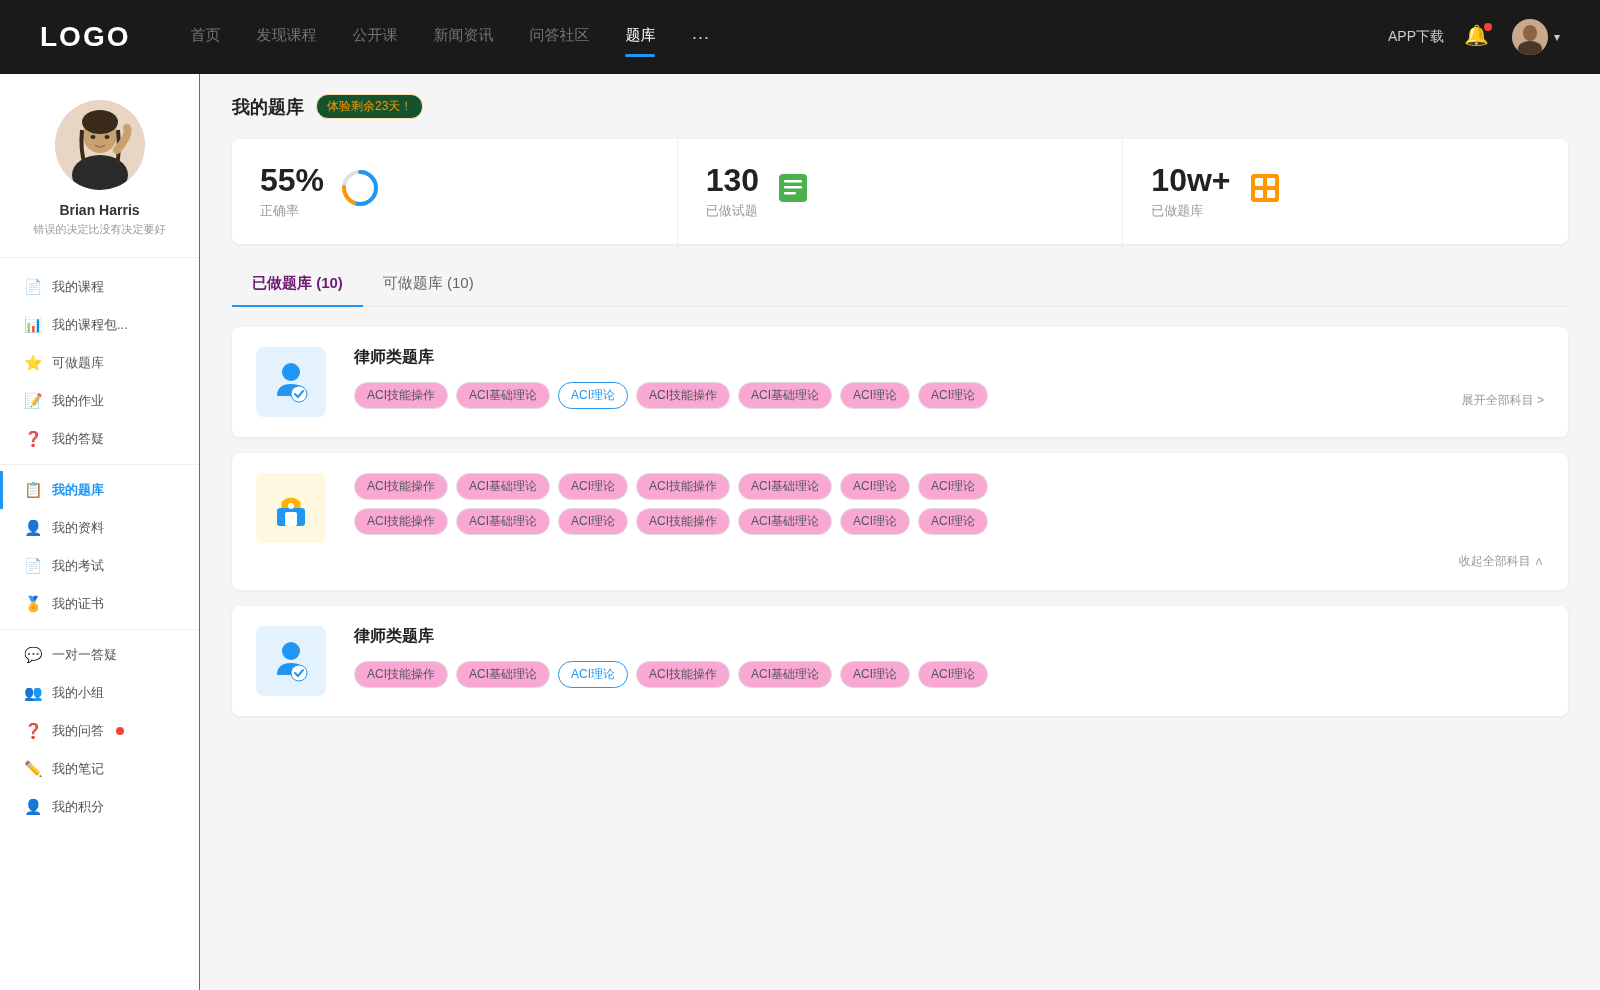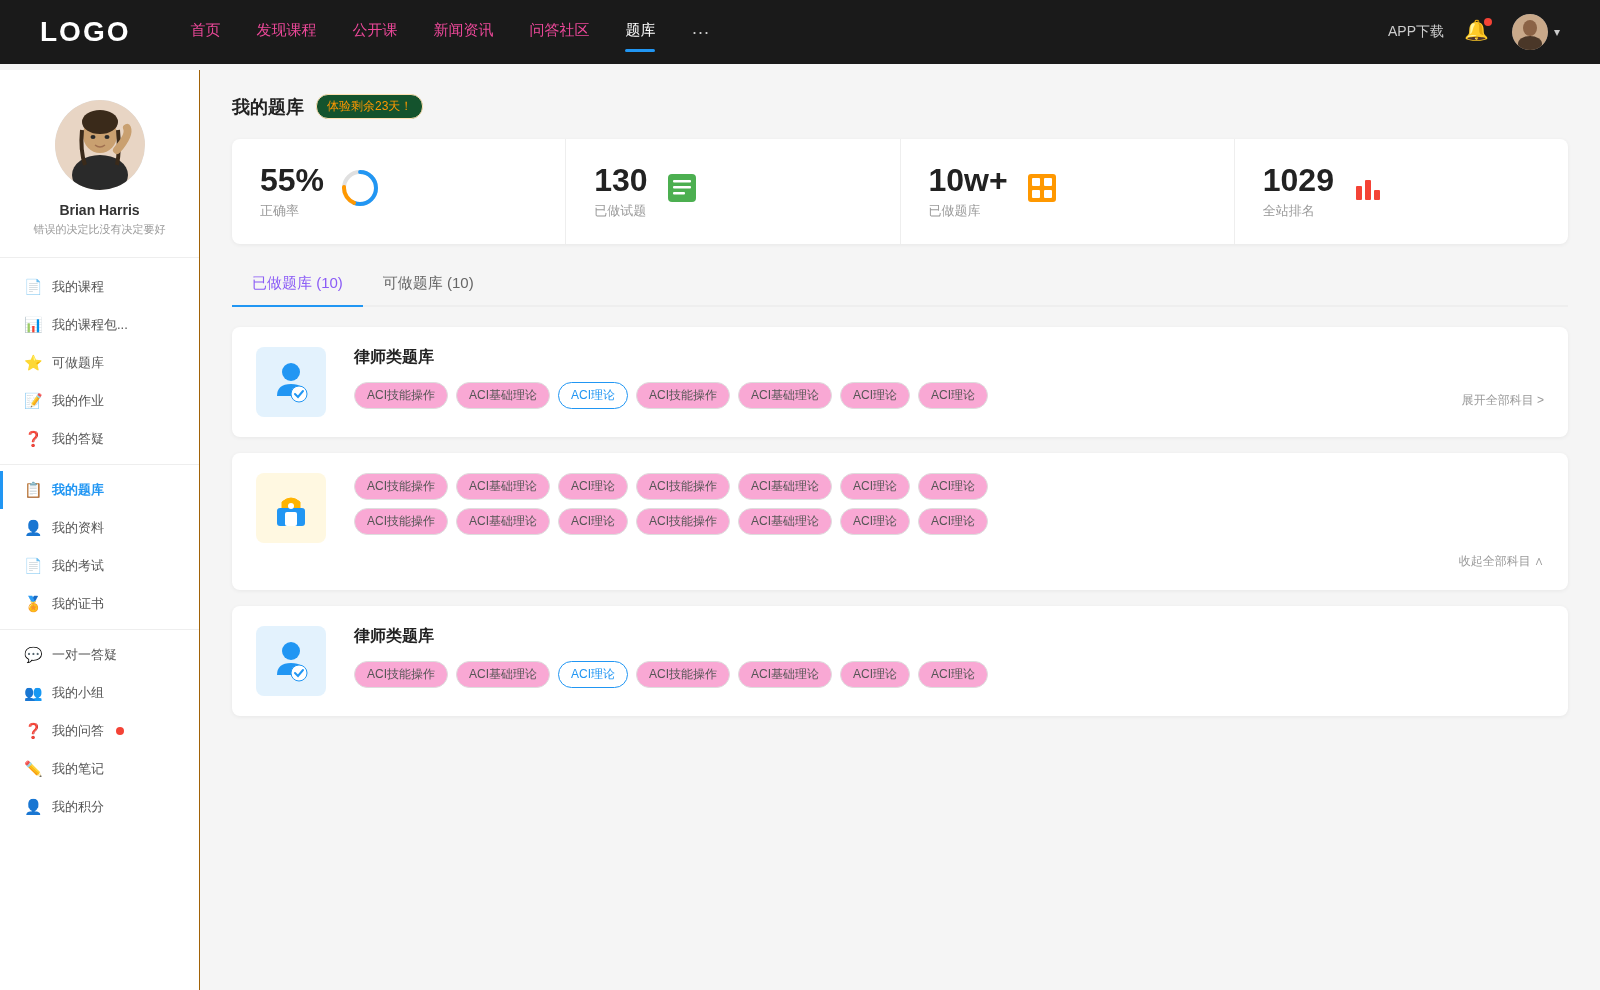--- a/index.html
+++ b/index.html
@@ -1,21 +1,21 @@
 <!DOCTYPE html>
 <html><head>
   <meta charset="utf-8">
   <style>
     * { box-sizing: border-box; margin: 0; padding: 0; }
     body { font-family: -apple-system, BlinkMacSystemFont, 'PingFang SC', 'Microsoft YaHei', sans-serif; background: #f5f5f5; min-height: 990px; }
 
     
     .navbar {
       background: #1a1a1a;
-      height: 64px;
+      height: 74px;
       display: flex;
       align-items: center;
       padding: 0 40px;
       position: fixed;
       top: 0; left: 0; right: 0;
       z-index: 100;
     }
     .navbar-logo {
       color: white;
       font-size: 28px;
@@ -23,21 +23,21 @@
       margin-right: 60px;
       letter-spacing: 2px;
     }
     .navbar-nav {
       display: flex;
       align-items: center;
       gap: 36px;
       flex: 1;
     }
     .nav-item {
-      color: #ec4899;
+      color: #737373;
       font-size: 15px;
       cursor: pointer;
       position: relative;
       padding-bottom: 4px;
     }
     .nav-item.active {
       color: white;
     }
     .nav-item.active::after {
       content: '';
@@ -217,22 +217,22 @@
       border-bottom: 2px solid #eee;
     }
     .tab-item {
       font-size: 15px;
       padding: 10px 20px 12px;
       cursor: pointer;
       color: #666;
       position: relative;
     }
     .tab-item.active {
-      color: #8b5cf6;
-      font-weight: 400;
+      color: #701a75;
+      font-weight: 700;
     }
     .tab-item.active::after {
       content: '';
       position: absolute;
       bottom: -2px; left: 0; right: 0;
       height: 2px;
       background: #2196F3;
     }
 
     
@@ -461,33 +461,20 @@
           <div class="stat-value">10w+</div>
           <div class="stat-label">已做题库</div>
         </div>
         <div class="stat-icon">
           <svg width="36" height="36" viewBox="0 0 36 36">
             <rect x="4" y="4" width="28" height="28" rx="3" fill="#FF9800"></rect>
             <rect x="8" y="8" width="8" height="8" rx="1" fill="white"></rect>
             <rect x="20" y="8" width="8" height="8" rx="1" fill="white"></rect>
             <rect x="8" y="20" width="8" height="8" rx="1" fill="white"></rect>
             <rect x="20" y="20" width="8" height="8" rx="1" fill="white"></rect>
-          </svg>
-        </div>
-      </div>
-      <div class="stat-item">
-        <div class="stat-text">
-          <div class="stat-value">1029</div>
-          <div class="stat-label">全站排名</div>
-        </div>
-        <div class="stat-icon">
-          <svg width="36" height="36" viewBox="0 0 36 36">
-            <rect x="6" y="16" width="6" height="14" rx="1" fill="#f44336"></rect>
-            <rect x="15" y="10" width="6" height="20" rx="1" fill="#f44336"></rect>
-            <rect x="24" y="20" width="6" height="10" rx="1" fill="#f44336"></rect>
           </svg>
         </div>
       </div>
     </div>
 
     <div class="tabs-row">
       <div class="tab-item active">已做题库 (10)</div>
       <div class="tab-item">可做题库 (10)</div>
     </div>
 

